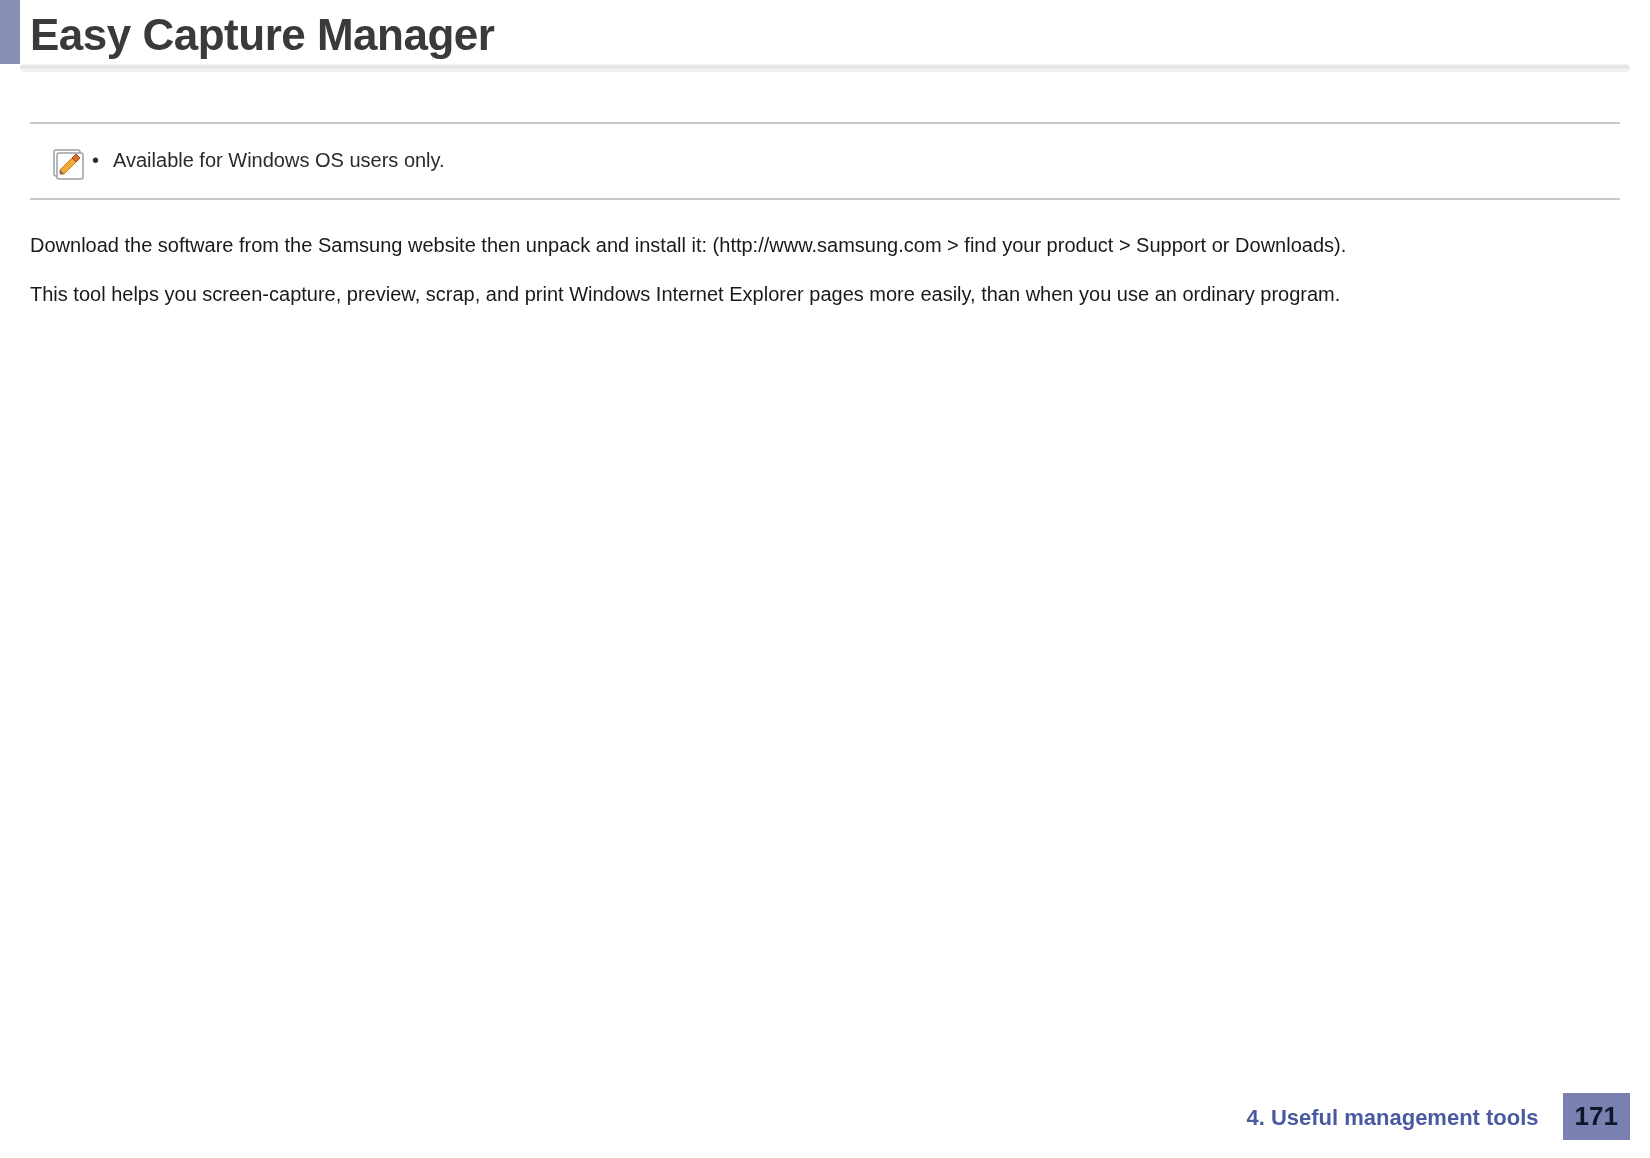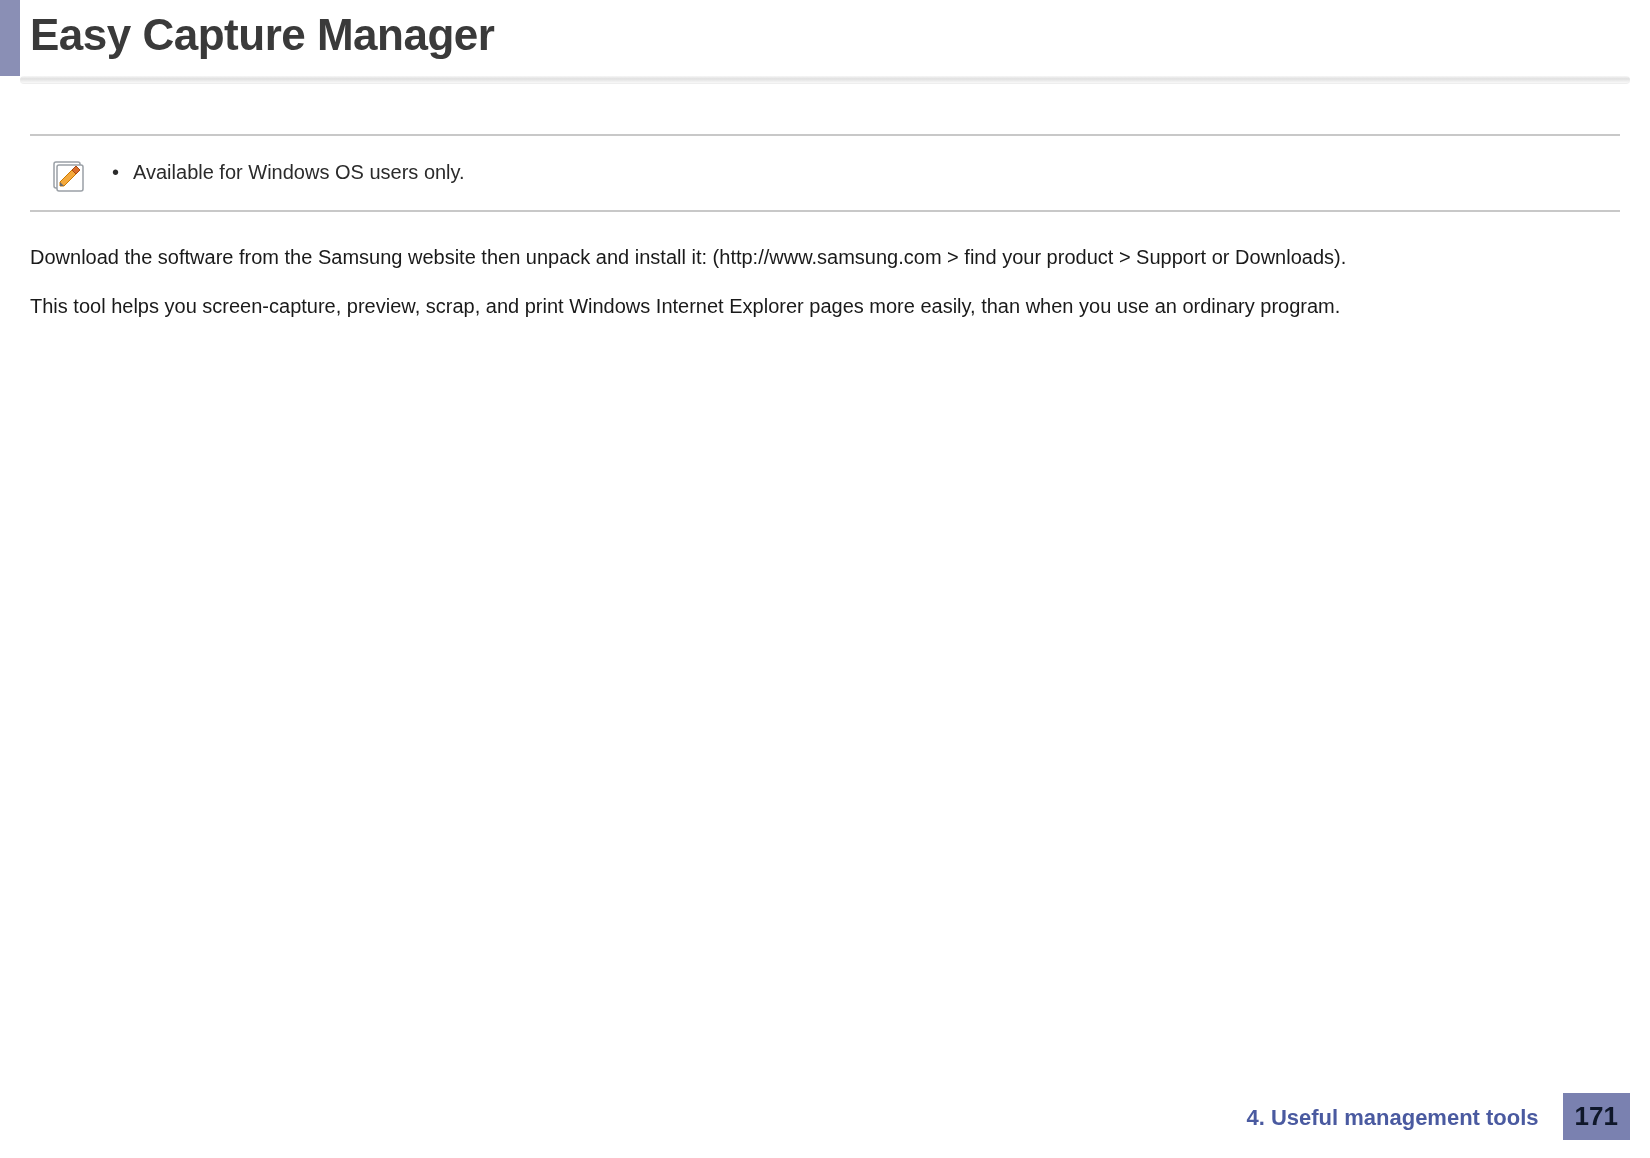--- a/index.html
+++ b/index.html
@@ -11,21 +11,21 @@
       font-family: "Segoe UI", "Myriad Pro", Arial, sans-serif;
       width: 1650px;
       height: 1158px;
       background: #ffffff;
       position: relative;
       overflow: hidden;
     }
     .header-bar {
       display: flex;
       align-items: stretch;
-      height: 76px;
+      height: 64px;
     }
     .header-accent {
       width: 20px;
       background: #8a8fb5;
     }
     .header-title {
       font-size: 44px;
       font-weight: bold;
       color: #3a3a3a;
       padding: 10px 0 0 10px;
@@ -39,21 +39,20 @@
       margin-right: 20px;
       border-radius: 4px;
     }
     .note-box {
       margin: 50px 30px 0 30px;
       border-top: 2px solid #c8c8c8;
       border-bottom: 2px solid #c8c8c8;
       padding: 18px 10px 18px 10px;
       display: flex;
       align-items: flex-start;
-      gap: 20px;
     }
     .note-icon-wrap {
       flex: 0 0 auto;
       padding-top: 2px;
       padding-left: 10px;
     }
     .note-icon {
       width: 36px;
       height: 36px;
       display: block;

